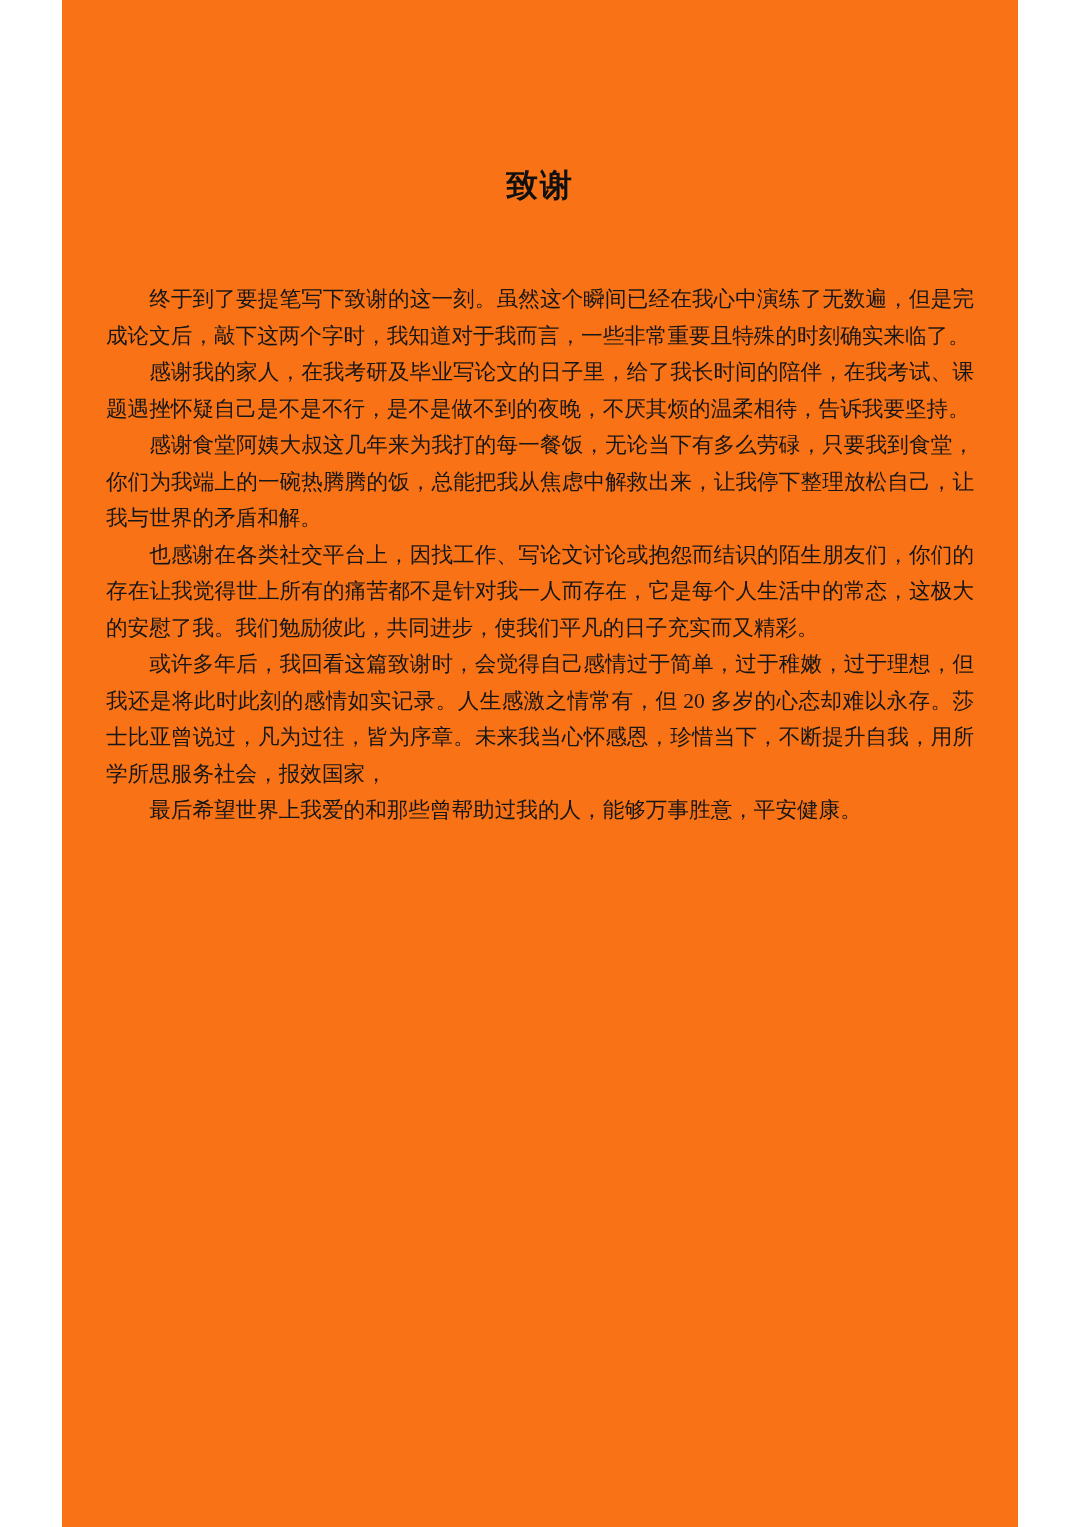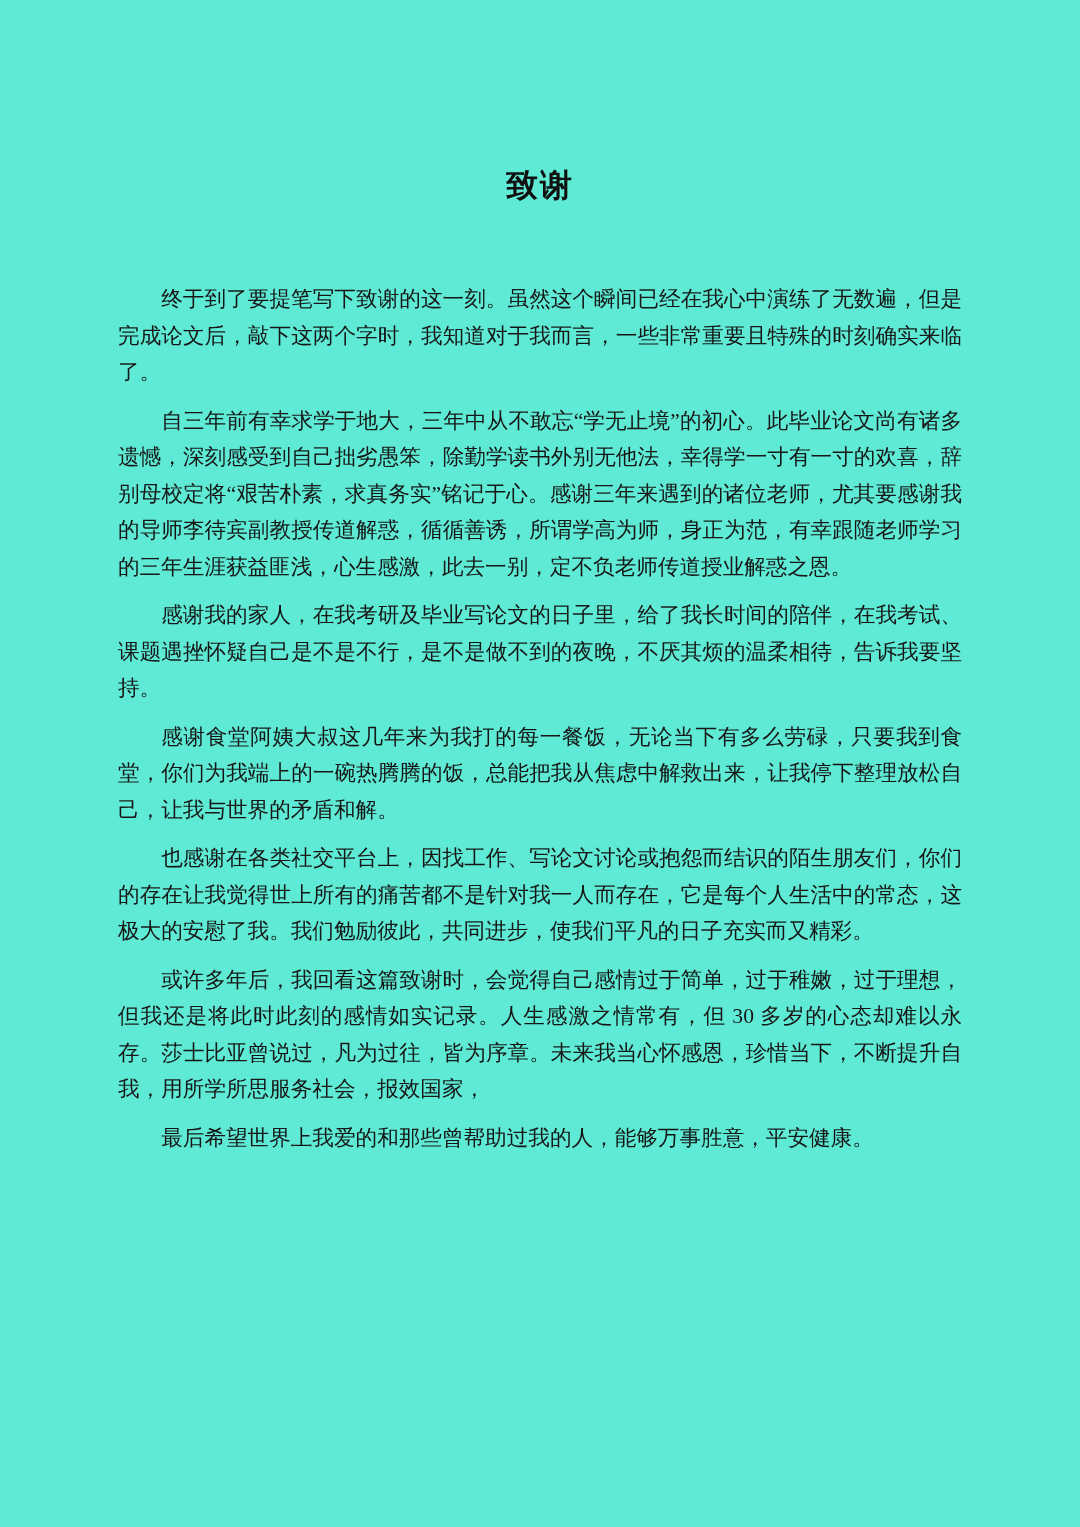--- a/index.html
+++ b/index.html
@@ -2,24 +2,24 @@
 <html lang="zh"><head>
 <meta charset="utf-8">
 <style>
   html, body {
     margin: 0;
     padding: 0;
     background: #ffffff;
   }
   .page {
     position: relative;
-    width: 1080px;
+    width: 956px;
     height: 1527px;
     margin: 0 auto;
-    background: #5eead4;
+    background: #f97316;
     overflow: hidden;
     font-family: "Liberation Serif", "DejaVu Serif", serif;
     color: #161616;
   }
   .title {
     margin: 0;
     padding-top: 166px;
     text-align: center;
     font-family: "Liberation Sans", "DejaVu Sans", sans-serif;
     font-weight: 700;
@@ -32,32 +32,31 @@
     width: 868px;
     margin: 77px auto 0 auto;
     font-size: 21.6px;
     line-height: 36.5px;
     text-align: justify;
     text-justify: inter-ideograph;
     word-break: break-all;
     overflow-wrap: break-word;
   }
   .content p {
-    margin: 12px;
+    margin: 0;
     padding: 0;
     text-indent: 2em;
   }
 </style>
 </head>
 <body>
 
 <div class="page">
   <h1 class="title">致谢</h1>
   <div class="content" id="content">
       <p>终于到了要提笔写下致谢的这一刻。虽然这个瞬间已经在我心中演练了无数遍，但是完成论文后，敲下这两个字时，我知道对于我而言，一些非常重要且特殊的时刻确实来临了。</p>
-      <p>自三年前有幸求学于地大，三年中从不敢忘“学无止境”的初心。此毕业论文尚有诸多遗憾，深刻感受到自己拙劣愚笨，除勤学读书外别无他法，幸得学一寸有一寸的欢喜，辞别母校定将“艰苦朴素，求真务实”铭记于心。感谢三年来遇到的诸位老师，尤其要感谢我的导师李待宾副教授传道解惑，循循善诱，所谓学高为师，身正为范，有幸跟随老师学习的三年生涯获益匪浅，心生感激，此去一别，定不负老师传道授业解惑之恩。</p>
       <p>感谢我的家人，在我考研及毕业写论文的日子里，给了我长时间的陪伴，在我考试、课题遇挫怀疑自己是不是不行，是不是做不到的夜晚，不厌其烦的温柔相待，告诉我要坚持。</p>
       <p>感谢食堂阿姨大叔这几年来为我打的每一餐饭，无论当下有多么劳碌，只要我到食堂，你们为我端上的一碗热腾腾的饭，总能把我从焦虑中解救出来，让我停下整理放松自己，让我与世界的矛盾和解。</p>
       <p>也感谢在各类社交平台上，因找工作、写论文讨论或抱怨而结识的陌生朋友们，你们的存在让我觉得世上所有的痛苦都不是针对我一人而存在，它是每个人生活中的常态，这极大的安慰了我。我们勉励彼此，共同进步，使我们平凡的日子充实而又精彩。</p>
-      <p>或许多年后，我回看这篇致谢时，会觉得自己感情过于简单，过于稚嫩，过于理想，但我还是将此时此刻的感情如实记录。人生感激之情常有，但 30 多岁的心态却难以永存。莎士比亚曾说过，凡为过往，皆为序章。未来我当心怀感恩，珍惜当下，不断提升自我，用所学所思服务社会，报效国家，</p>
+      <p>或许多年后，我回看这篇致谢时，会觉得自己感情过于简单，过于稚嫩，过于理想，但我还是将此时此刻的感情如实记录。人生感激之情常有，但 20 多岁的心态却难以永存。莎士比亚曾说过，凡为过往，皆为序章。未来我当心怀感恩，珍惜当下，不断提升自我，用所学所思服务社会，报效国家，</p>
       <p>最后希望世界上我爱的和那些曾帮助过我的人，能够万事胜意，平安健康。</p>
     </div>
 </div>
 
 </body></html>

